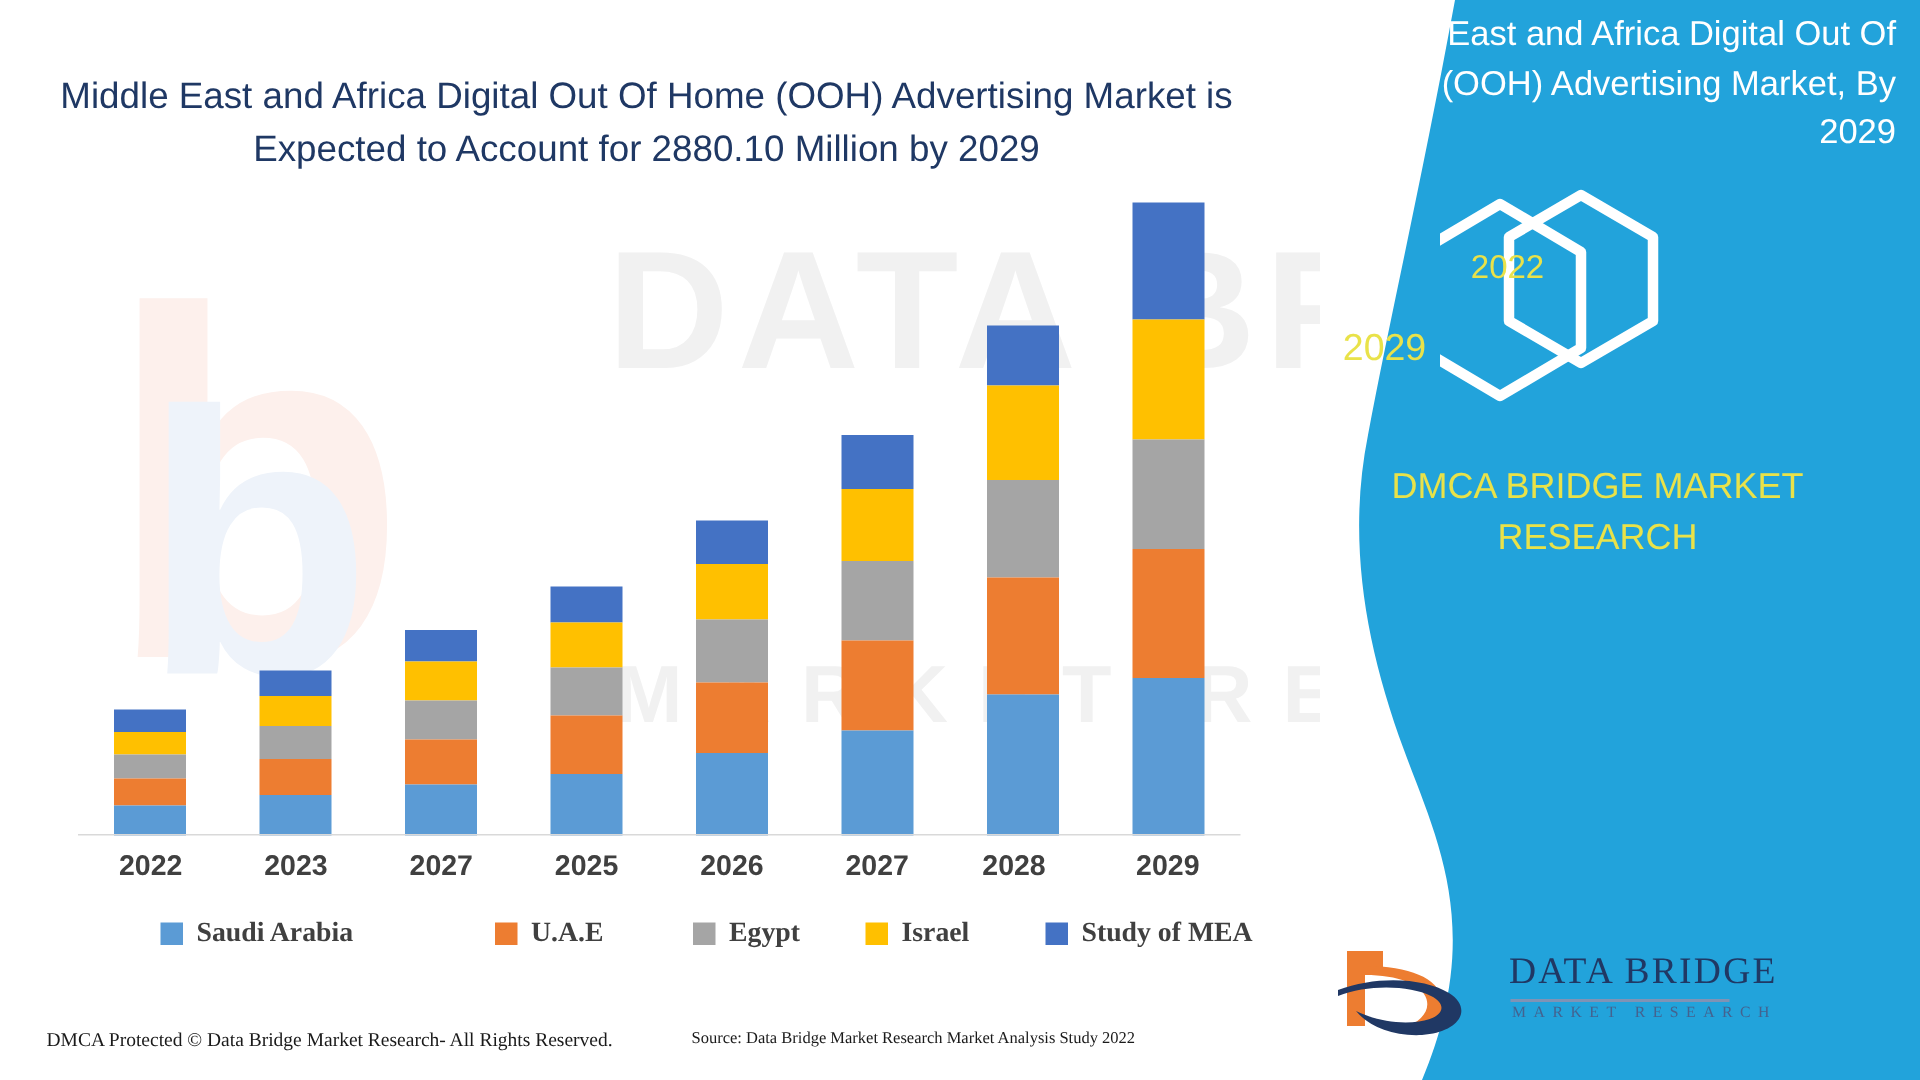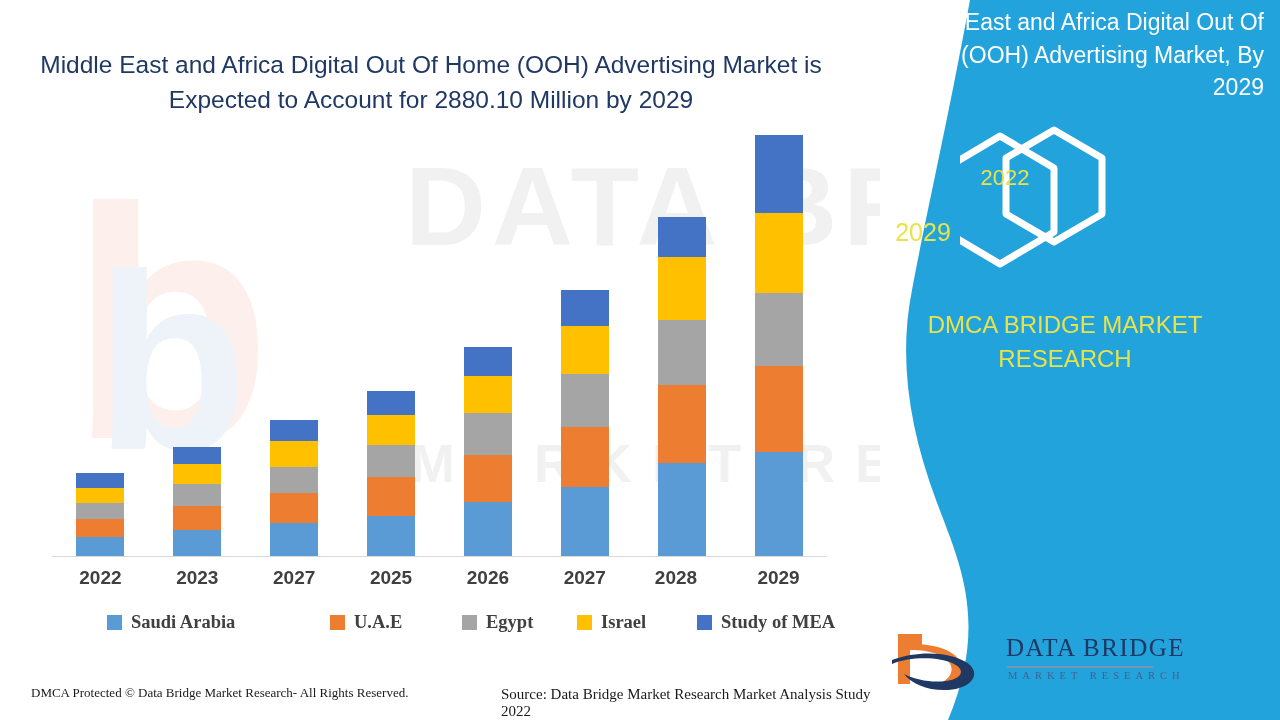--- a/index.html
+++ b/index.html
@@ -128,21 +128,21 @@
     width: 880px; height: 42px;
     z-index: 3;
   }
   .footer-text {
     position: absolute;
     font-family: "Liberation Serif", serif;
     font-size: 13px;
     color: #1a1a1a;
   }
   #footer-dmca { left: 31px; top: 7px; }
-  #footer-source { left: 461px; top: 8px; font-size: 15px; margin-left: 40px; }
+  #footer-source { left: 461px; top: 8px; font-size: 11px; }
 
   
   #right-panel {
     position: absolute;
     right: 0; top: 0;
     width: 440px; height: 720px;
     z-index: 4;
     overflow: hidden;
   }
   #right-panel-bg {

